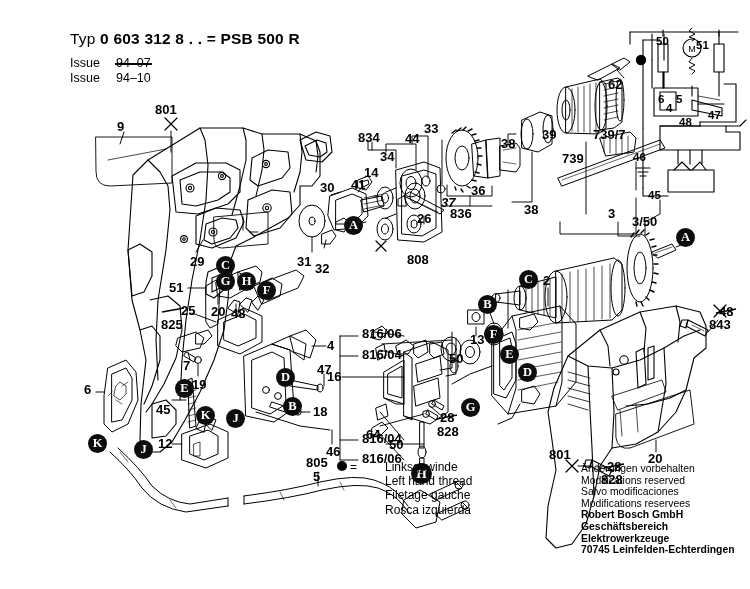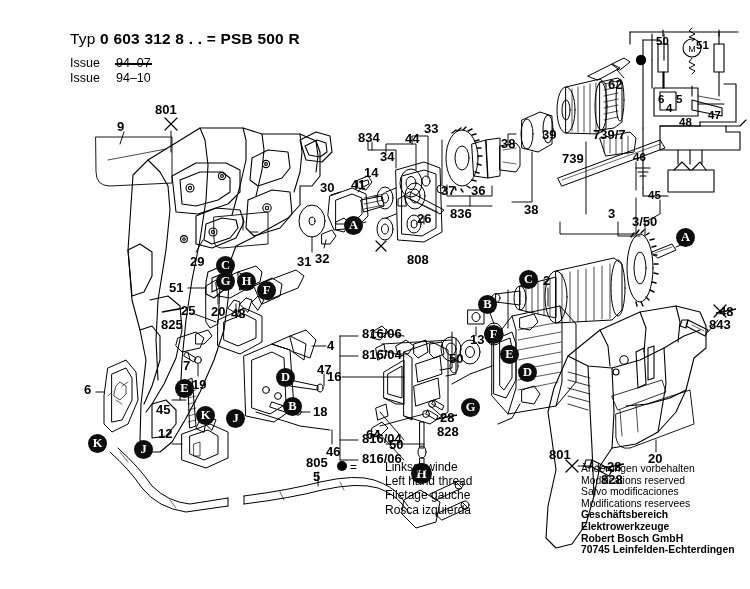--- a/index.html
+++ b/index.html
@@ -580,30 +580,30 @@
   </div>
   <div class="hdr-l2">
     <span class="hdr-lbl">Issue</span><span>94–10</span>
   </div>
 
   <div class="num" style="left:117px;top:120px;">9</div>
   <div class="num" style="left:155px;top:103px;">801</div>
   <div class="num" style="left:363px;top:253px;padding-left:44px;">808</div>
   <div class="num" style="left:190px;top:255px;">29</div>
   <div class="num" style="left:297px;top:255px;">31</div>
-  <div class="num" style="left:315px;top:252px;text-align:center;">32</div>
+  <div class="num" style="left:315px;top:262px;text-align:center;">32</div>
   <div class="num" style="left:320px;top:181px;">30</div>
   <div class="num" style="left:351px;top:178px;">41</div>
   <div class="num" style="left:364px;top:166px;">14</div>
   <div class="num" style="left:358px;top:131px;">834</div>
   <div class="num" style="left:380px;top:150px;">34</div>
   <div class="num" style="left:405px;top:132px;">44</div>
   <div class="num" style="left:424px;top:122px;">33</div>
   <div class="num" style="left:417px;top:212px;">26</div>
-  <div class="num" style="left:441px;top:184px;">37</div>
+  <div class="num" style="left:441px;top:196px;font-style:italic;">37</div>
   <div class="num" style="left:471px;top:184px;">36</div>
   <div class="num" style="left:450px;top:207px;">836</div>
   <div class="num" style="left:501px;top:137px;">38</div>
   <div class="num" style="left:524px;top:203px;">38</div>
   <div class="num" style="left:542px;top:128px;">39</div>
   <div class="num" style="left:608px;top:78px;">62</div>
   <div class="num" style="left:593px;top:128px;">739/7</div>
   <div class="num" style="left:562px;top:152px;">739</div>
 
   <div class="num sm" style="left:656px;top:36px;">50</div>
@@ -628,21 +628,21 @@
   <div class="num" style="left:161px;top:318px;">825</div>
   <div class="num" style="left:231px;top:307px;">48</div>
   <div class="num" style="left:183px;top:359px;">7</div>
   <div class="num" style="left:192px;top:378px;">19</div>
   <div class="num" style="left:84px;top:383px;">6</div>
   <div class="num" style="left:156px;top:403px;">45</div>
   <div class="num" style="left:327px;top:339px;">4</div>
   <div class="num" style="left:317px;top:363px;">47</div>
   <div class="num" style="left:313px;top:405px;">18</div>
   <div class="num" style="left:326px;top:445px;">46</div>
-  <div class="num" style="left:158px;top:427px;">12</div>
+  <div class="num" style="left:158px;top:437px;">12</div>
   <div class="num" style="left:306px;top:456px;">805</div>
   <div class="num" style="left:313px;top:470px;">5</div>
 
   <div class="num" style="left:327px;top:370px;">16</div>
   <div class="num" style="left:362px;top:327px;">816/06</div>
   <div class="num" style="left:362px;top:348px;">816/04</div>
   <div class="num" style="left:362px;top:432px;">816/04</div>
   <div class="num" style="left:362px;top:452px;">816/06</div>
   <div class="num" style="left:449px;top:352px;">50</div>
   <div class="num" style="left:389px;top:438px;">50</div>
@@ -687,18 +687,18 @@
       <div>Filetage gauche</div>
       <div>Rosca izquierda</div>
     </div>
   </div>
 
   <div class="foot">
     <div>Änderungen vorbehalten</div>
     <div>Modifications reserved</div>
     <div>Salvo modificaciones</div>
     <div>Modifications reservees</div>
+    <div class="b">Robert Bosch GmbH</div>
     <div class="b">Geschäftsbereich Elektrowerkzeuge</div>
-    <div class="b">Robert Bosch GmbH</div>
     <div class="b">70745 Leinfelden-Echterdingen</div>
   </div>
 
 </div>
 
 </body></html>

